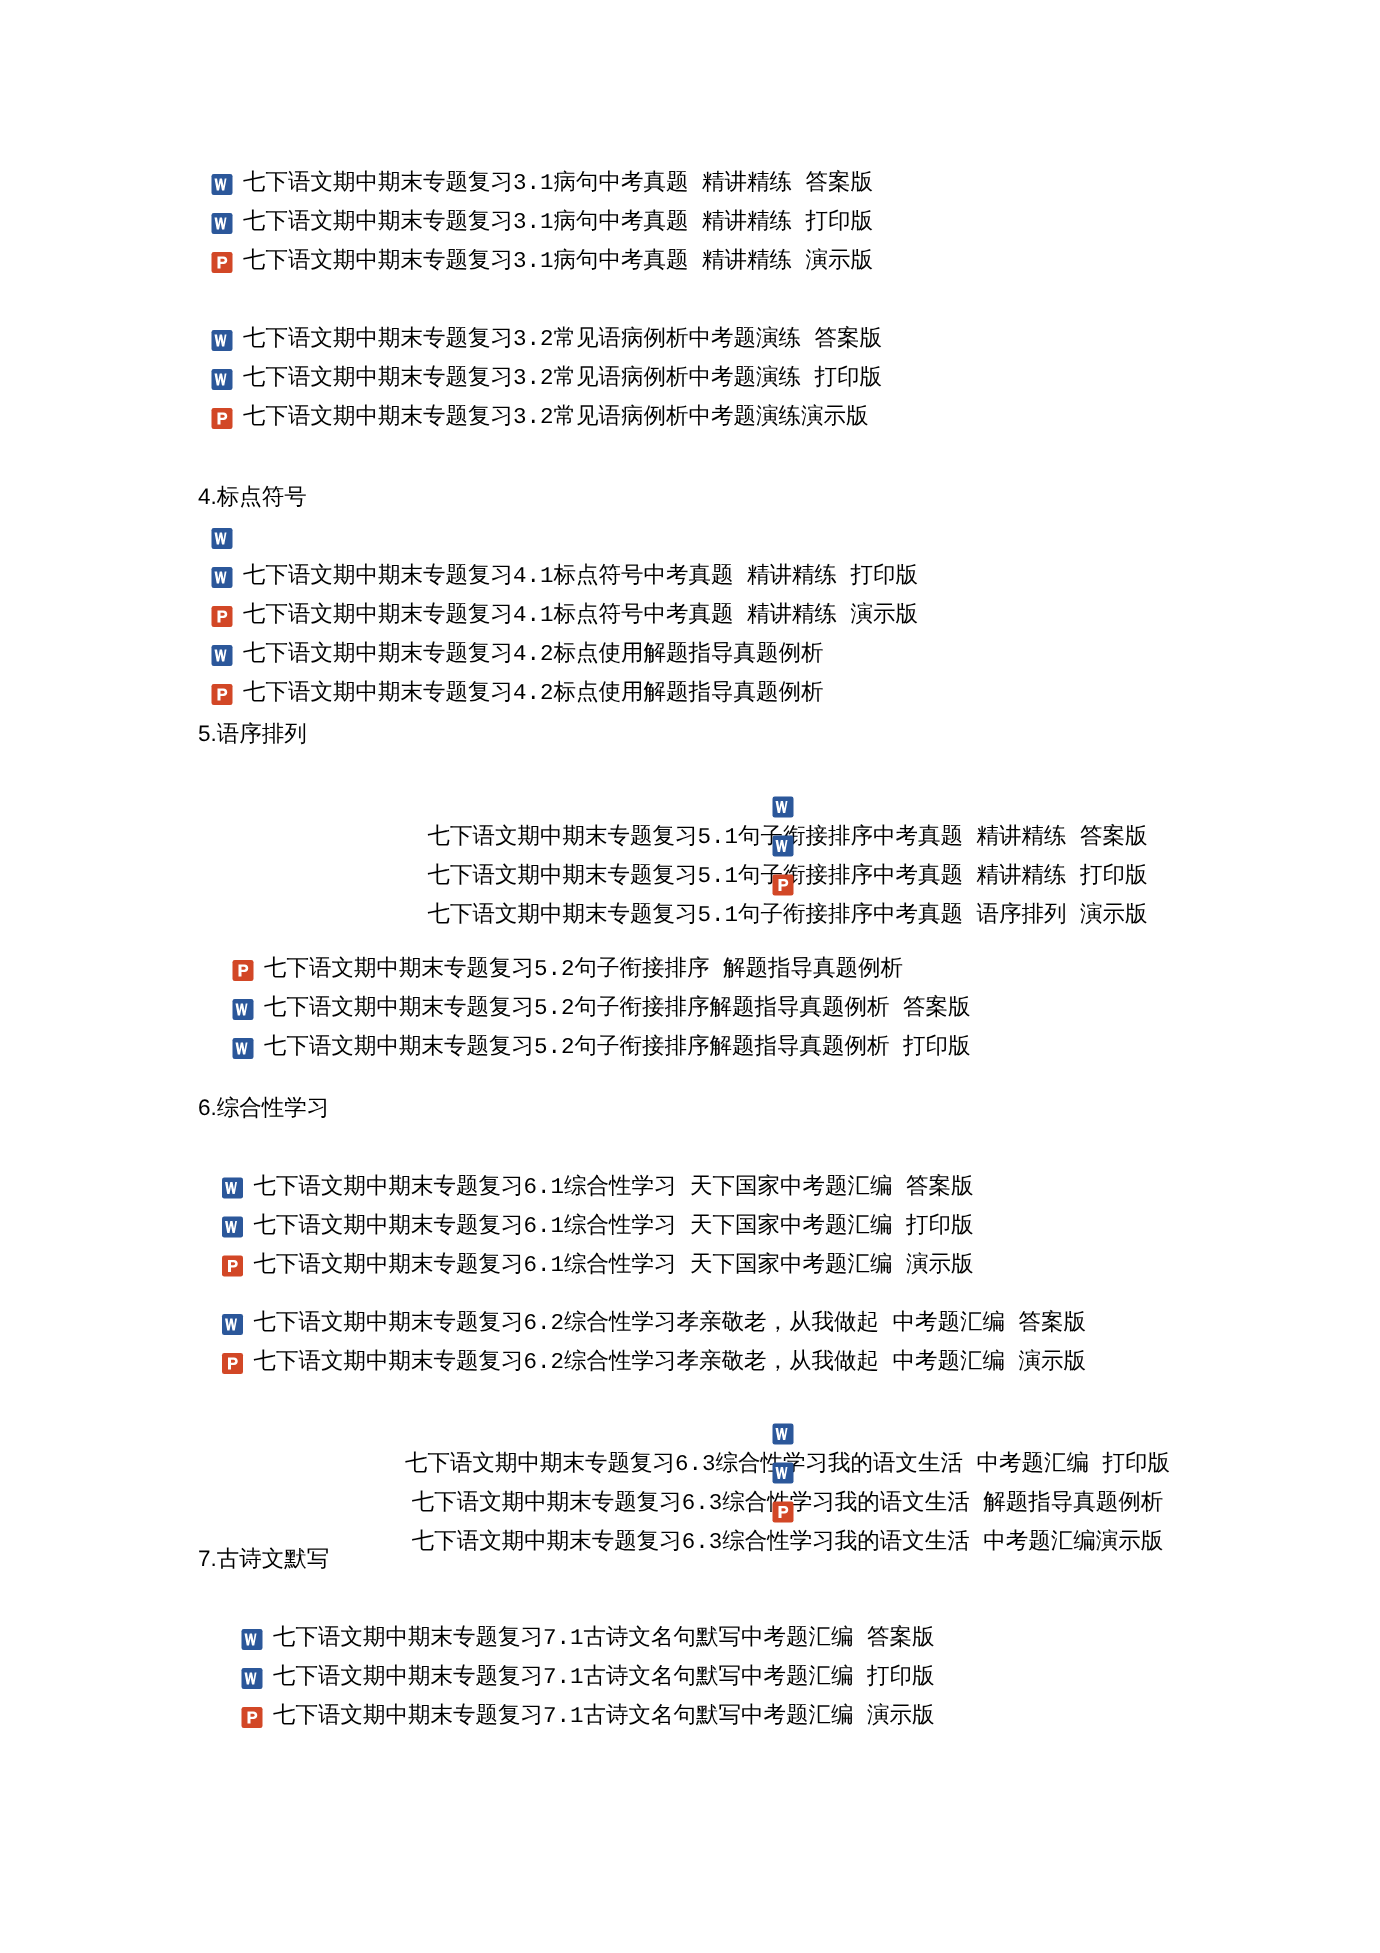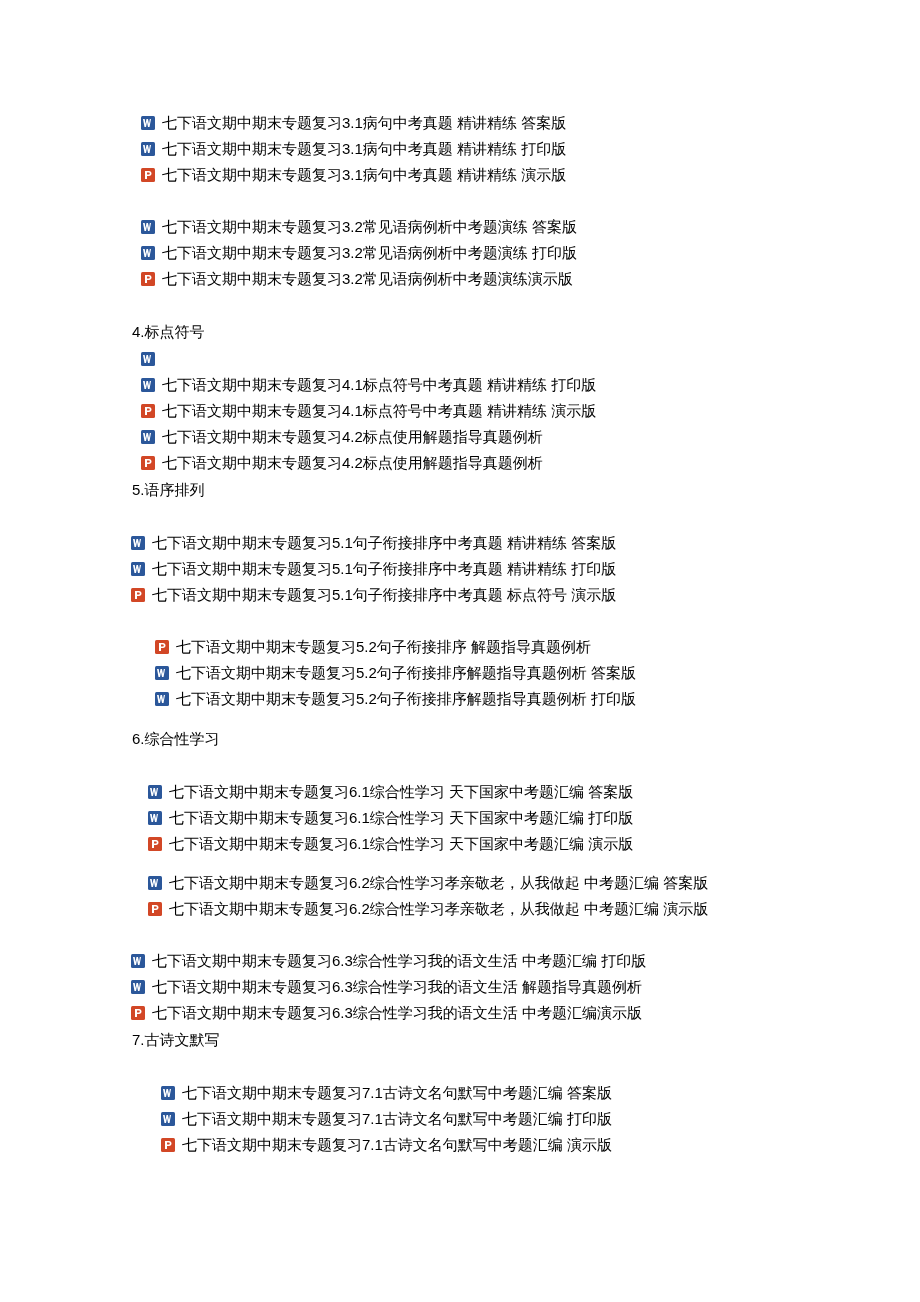--- a/index.html
+++ b/index.html
@@ -16,20 +16,21 @@
       padding: 110px 0 0 0;
     }
     .content {
       padding-left: 130px;
     }
     .file-item {
       display: flex;
       align-items: center;
       line-height: 26px;
       height: 26px;
+      font-family: Liberation Mono, monospace;
     }
     .icon {
       width: 16px;
       height: 16px;
       display: inline-flex;
       align-items: center;
       justify-content: center;
       margin-right: 6px;
       flex-shrink: 0;
     }
@@ -38,21 +39,21 @@
       height: 16px;
     }
     .heading {
       line-height: 24px;
       padding: 2px 0;
     }
     .indent-0 { padding-left: 10px; }
     .indent-1 { padding-left: 17px; }
     .indent-2 { padding-left: 24px; }
     .indent-3 { padding-left: 30px; }
-    .indent-neg { padding-left: 0px; }
+    .indent-neg { padding-left: 0px; flex-direction: column; }
     .heading-indent { padding-left: 2px; }
     .spacer {
       height: 26px;
     }
     .spacer-small {
       height: 13px;
     }
   </style>
 </head>
 <body>
@@ -179,21 +180,21 @@
       </span>
       <span>七下语文期中期末专题复习5.1句子衔接排序中考真题 精讲精练 打印版</span>
     </div>
     <div class="file-item indent-neg">
       <span class="icon">
         <svg viewBox="0 0 16 16">
           <rect x="1" y="1" width="14" height="14" rx="1.5" fill="#d24726"></rect>
           <path d="M5 4 L5 12 L7 12 L7 9 L9 9 C10.5 9 11.5 8 11.5 6.5 C11.5 5 10.5 4 9 4 Z M7 5.5 L8.7 5.5 C9.3 5.5 9.8 6 9.8 6.5 C9.8 7 9.3 7.5 8.7 7.5 L7 7.5 Z" fill="#ffffff"></path>
         </svg>
       </span>
-      <span>七下语文期中期末专题复习5.1句子衔接排序中考真题 标点符号 演示版</span>
+      <span>七下语文期中期末专题复习5.1句子衔接排序中考真题 语序排列 演示版</span>
     </div>
     <div class="spacer"></div>
     <div class="file-item indent-2">
       <span class="icon">
         <svg viewBox="0 0 16 16">
           <rect x="1" y="1" width="14" height="14" rx="1.5" fill="#d24726"></rect>
           <path d="M5 4 L5 12 L7 12 L7 9 L9 9 C10.5 9 11.5 8 11.5 6.5 C11.5 5 10.5 4 9 4 Z M7 5.5 L8.7 5.5 C9.3 5.5 9.8 6 9.8 6.5 C9.8 7 9.3 7.5 8.7 7.5 L7 7.5 Z" fill="#ffffff"></path>
         </svg>
       </span>
       <span>七下语文期中期末专题复习5.2句子衔接排序 解题指导真题例析</span>

